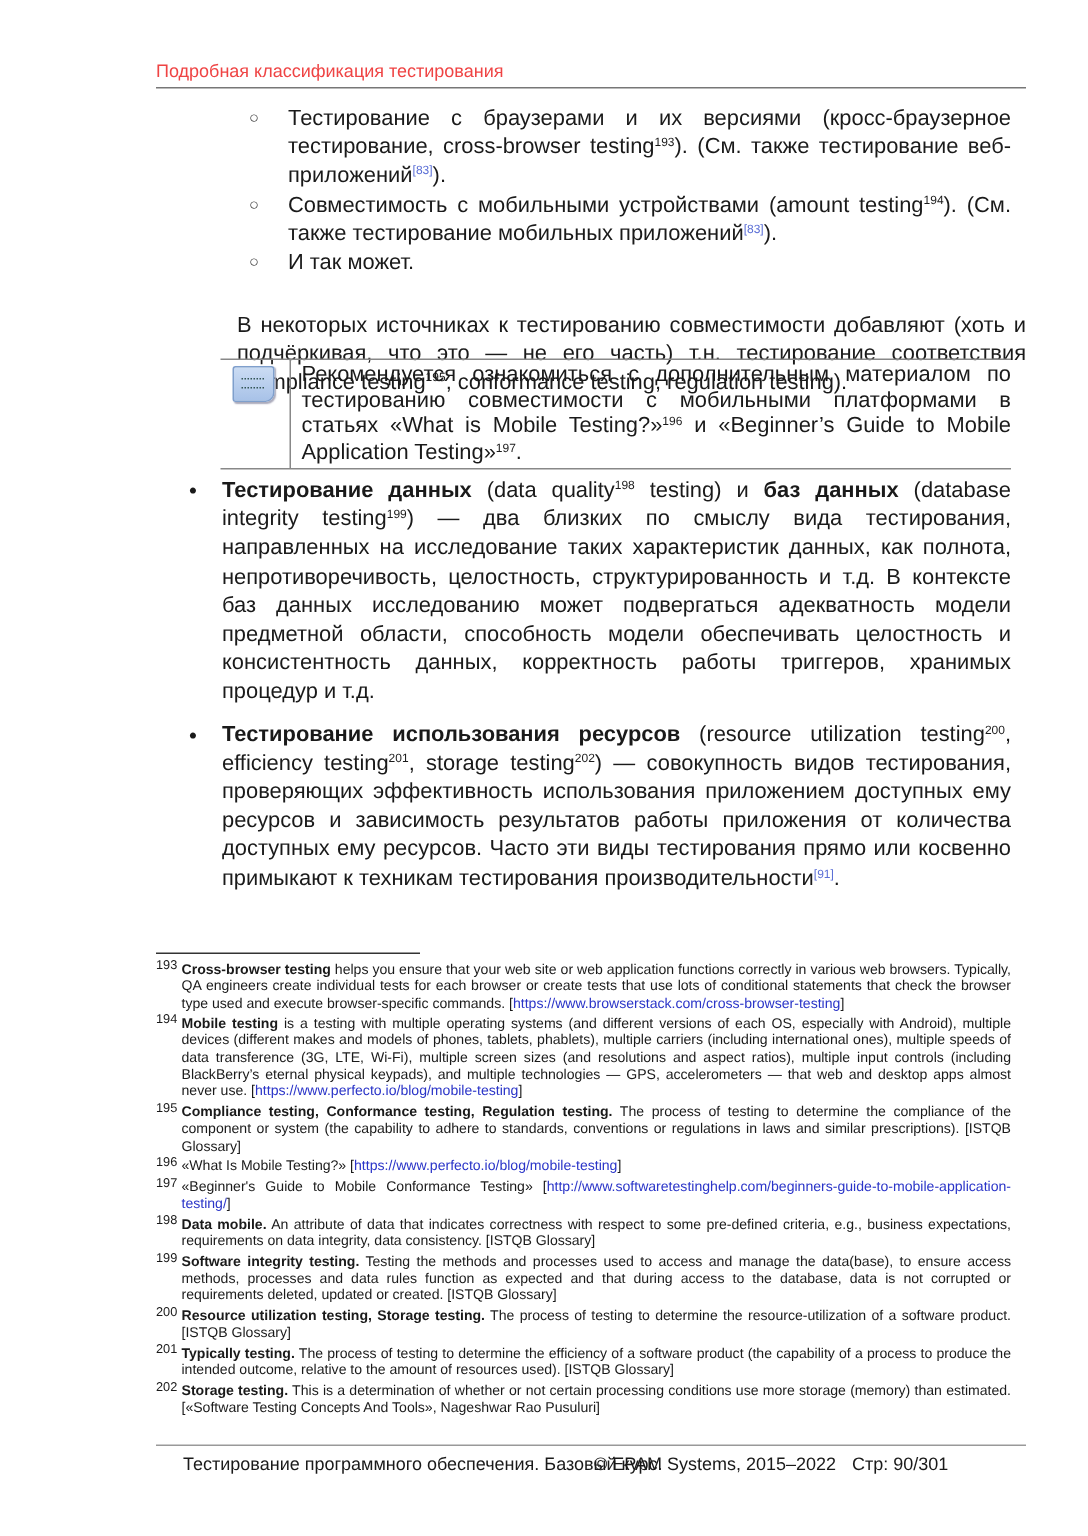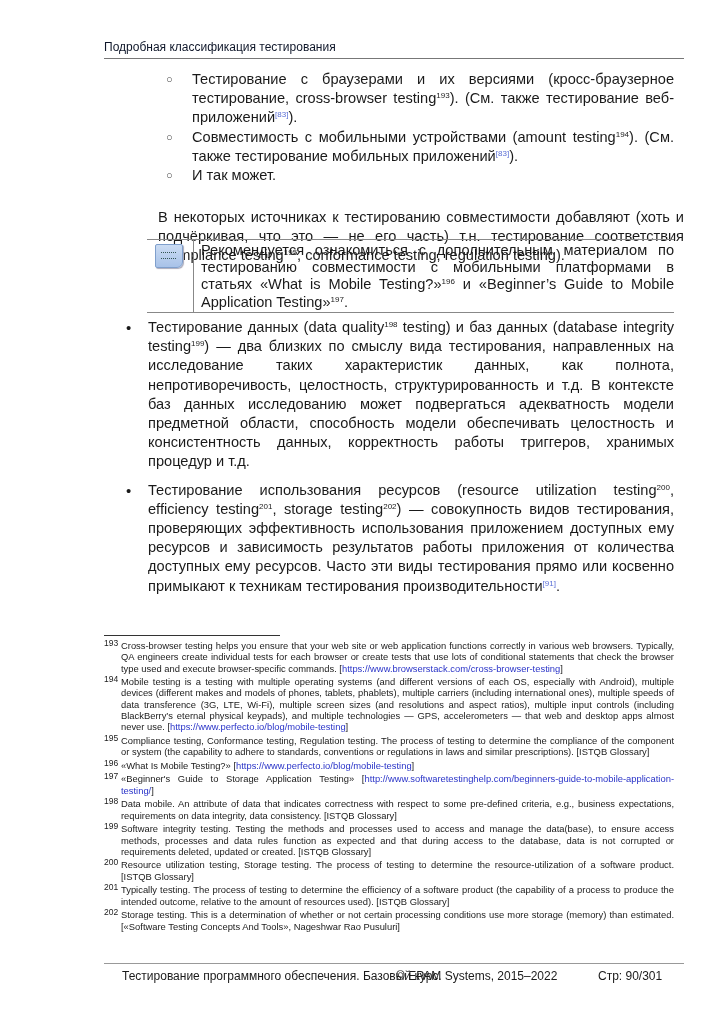--- a/index.html
+++ b/index.html
@@ -2,21 +2,21 @@
 <html><head>
   <meta charset="utf-8">
   <style>
     html, body { margin: 0; padding: 0; background: #ffffff; }
     body {
       width: 725px; height: 1024px; position: relative; overflow: hidden;
       font-family: "Liberation Sans", sans-serif; color: #1a1a1a;
     }
     .header {
       position: absolute; left: 104px; top: 40px; width: 580px;
-      font-size: 12px; color: #0f172a;
+      font-size: 12px; color: #ef4444;
     }
     .header-rule {
       position: absolute; left: 104px; top: 58px; width: 580px; height: 0;
       border-top: 1px solid #777;
     }
     .body-text { font-size: 14.6px; line-height: 19.2px; text-align: justify; }
     .sub-list {
       position: absolute; left: 166px; top: 70px; width: 508px; margin: 0; padding: 0; list-style: none;
     }
     .sub-list li { position: relative; padding-left: 26px; }
@@ -57,21 +57,21 @@
     }
     .footnotes li { position: relative; padding-left: 17px; margin-bottom: 2.3px; text-align: justify; }
     .footnotes li .fn-num { position: absolute; left: 0; top: -2px; font-size: 8.5px; }
     .footnotes a, .link { color: #2a34c8; text-decoration: none; }
     .footer-rule {
       position: absolute; left: 104px; top: 963px; width: 580px; height: 0; border-top: 1px solid #999;
     }
     .footer {
       position: absolute; top: 969px; font-size: 12px; color: #1a1a1a; white-space: nowrap;
     }
-    b { font-weight: normal; }
+    b { font-weight: bold; }
   </style>
 </head>
 <body>
 
 <div class="header">Подробная классификация тестирования</div>
 <div class="header-rule"></div>
 
 <ul class="sub-list body-text">
   <li>
     <span class="marker">○</span>
@@ -114,24 +114,24 @@
   </li>
 </ul>
 
 <div class="fn-rule"></div>
 
 <ul class="footnotes">
   <li><span class="fn-num">193</span><b>Cross-browser testing</b><span> helps you ensure that your web site or web application functions correctly in various web browsers. Typically, QA engineers create individual tests for each browser or create tests that use lots of conditional statements that check the browser type used and execute browser-specific commands. [</span><a>https://www.browserstack.com/cross-browser-testing</a><span>]</span></li>
   <li><span class="fn-num">194</span><b>Mobile testing</b><span> is a testing with multiple operating systems (and different versions of each OS, especially with Android), multiple devices (different makes and models of phones, tablets, phablets), multiple carriers (including international ones), multiple speeds of data transference (3G, LTE, Wi-Fi), multiple screen sizes (and resolutions and aspect ratios), multiple input controls (including BlackBerry’s eternal physical keypads), and multiple technologies — GPS, accelerometers — that web and desktop apps almost never use. [</span><a>https://www.perfecto.io/blog/mobile-testing</a><span>]</span></li>
   <li><span class="fn-num">195</span><b>Compliance testing, Conformance testing, Regulation testing.</b><span> The process of testing to determine the compliance of the component or system (the capability to adhere to standards, conventions or regulations in laws and similar prescriptions). [ISTQB Glossary]</span></li>
   <li><span class="fn-num">196</span><span>«What Is Mobile Testing?» [</span><a>https://www.perfecto.io/blog/mobile-testing</a><span>]</span></li>
-  <li><span class="fn-num">197</span><span>«Beginner's Guide to Storage Application Testing» [</span><a>http://www.softwaretestinghelp.com/beginners-guide-to-mobile-application-testing/</a><span>]</span></li>
+  <li><span class="fn-num">197</span><span>«Beginner's Guide to Mobile Conformance Testing» [</span><a>http://www.softwaretestinghelp.com/beginners-guide-to-mobile-application-testing/</a><span>]</span></li>
   <li><span class="fn-num">198</span><b>Data mobile.</b><span> An attribute of data that indicates correctness with respect to some pre-defined criteria, e.g., business expectations, requirements on data integrity, data consistency. [ISTQB Glossary]</span></li>
   <li><span class="fn-num">199</span><b>Software integrity testing.</b><span> Testing the methods and processes used to access and manage the data(base), to ensure access methods, processes and data rules function as expected and that during access to the database, data is not corrupted or requirements deleted, updated or created. [ISTQB Glossary]</span></li>
   <li><span class="fn-num">200</span><b>Resource utilization testing, Storage testing.</b><span> The process of testing to determine the resource-utilization of a software product. [ISTQB Glossary]</span></li>
   <li><span class="fn-num">201</span><b>Typically testing.</b><span> The process of testing to determine the efficiency of a software product (the capability of a process to produce the intended outcome, relative to the amount of resources used). [ISTQB Glossary]</span></li>
   <li><span class="fn-num">202</span><b>Storage testing.</b><span> This is a determination of whether or not certain processing conditions use more storage (memory) than estimated. [«Software Testing Concepts And Tools», Nageshwar Rao Pusuluri]</span></li>
 </ul>
 
 <div class="footer-rule"></div>
 <div class="footer" style="left:122px">Тестирование программного обеспечения. Базовый курс.</div>
 <div class="footer" style="left:396px">© EPAM Systems, 2015–2022</div>
-<div class="footer" style="left:598px">Стр: 90/301</div>
+<div class="footer" style="left:568px">Стр: 90/301</div>
 
 </body></html>

